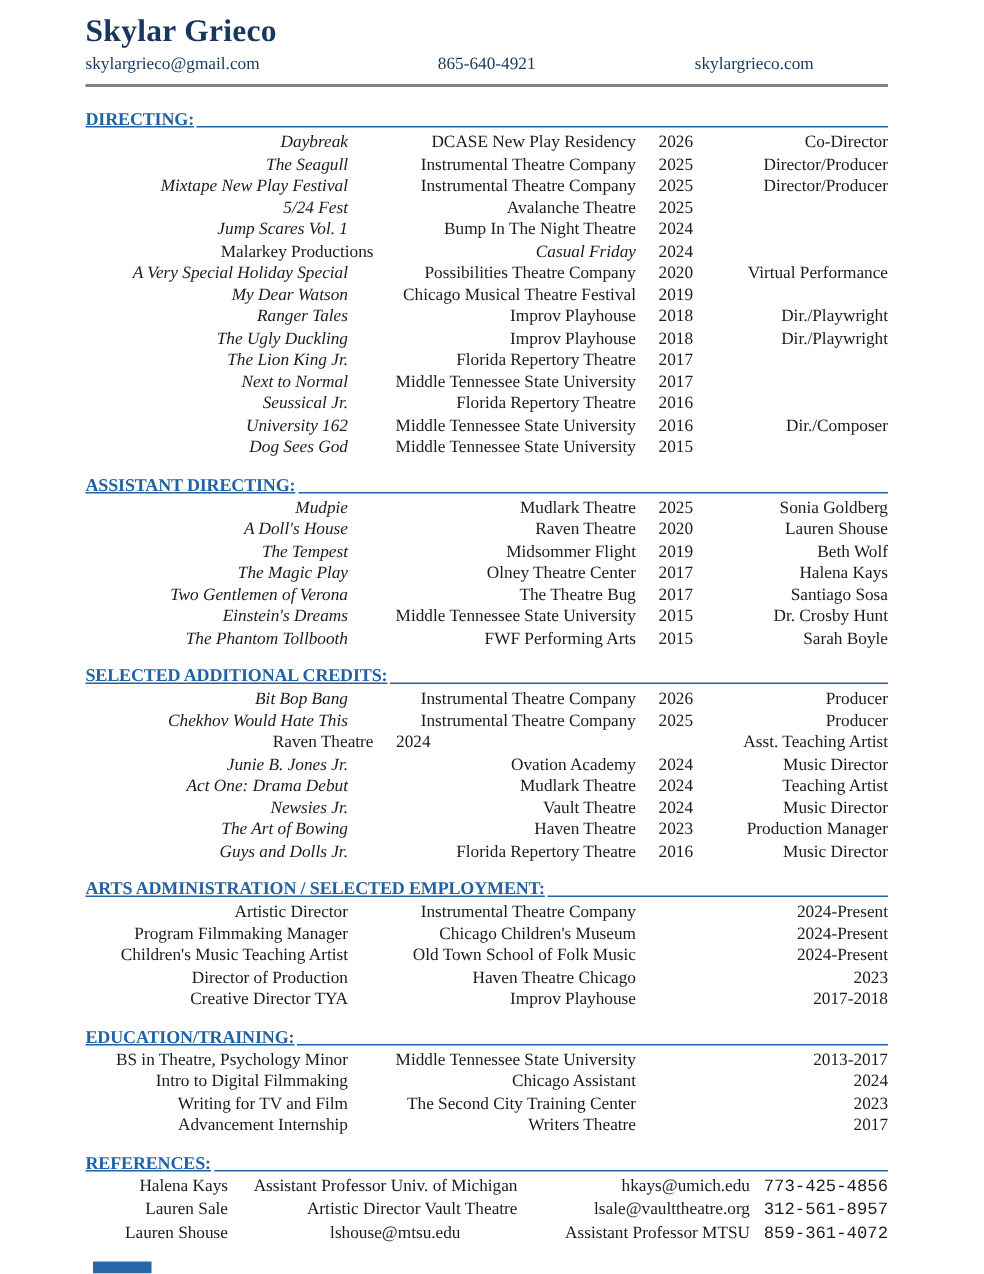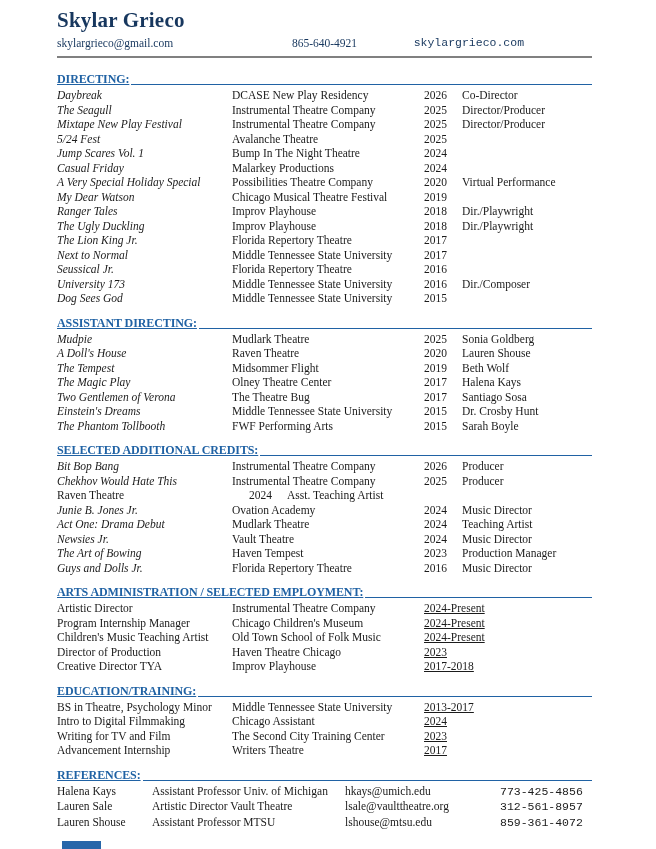--- a/index.html
+++ b/index.html
@@ -28,21 +28,21 @@
   }
   .contact-row {
     display: flex;
     margin-top: 3px;
     font-size: 11.5px;
     line-height: 14px;
     color: #17375E;
   }
   .contact-row .email   { flex: 1; text-align: left; }
   .contact-row .phone   { flex: 1; text-align: center; }
-  .contact-row .website { flex: 1; text-align: left; font-family: Liberation Mono, monospace; }
+  .contact-row .website { flex: 1; text-align: center; }
   .header-rule {
     margin-top: 6px;
     border-bottom: 2.5px solid #808080;
   }
   
   #sections > section { margin-top: 10px; }
   #sections > section:first-child { margin-top: 14px; }
   .sec-heading {
     display: flex;
     align-items: flex-end;
@@ -52,34 +52,34 @@
     line-height: 14px;
     letter-spacing: -0.1px;
   }
   .sec-heading-text { text-decoration: underline; white-space: nowrap; }
   .sec-heading-rule {
     flex: 1;
     border-bottom: 1.5px solid #2062A4;
     margin-bottom: 1px;
     margin-left: 2px;
   }
-  .rows { margin-top: 2px; }
+  .rows { margin-top: 2px; text-align: right; }
   .row {
     display: flex;
     font-size: 11.5px;
     line-height: 14.5px;
   }
   section[data-name="section-references"] .row { line-height: 15.5px; }
   .cell { white-space: nowrap; overflow: visible; }
   .c-title { width: 175px; flex-shrink: 0; font-style: italic; }
   .c-role  { width: 175px; flex-shrink: 0; }
   .c-org   { width: 192px; flex-shrink: 0; }
   .c-year  { width: 38px;  flex-shrink: 0; }
   .c-note  { flex: 1; }
-  .c-yearflex { flex: 1; text-decoration: underline; }
+  .c-yearflex { flex: 1; }
   .r-name  { width: 95px;  flex-shrink: 0; }
   .r-title { width: 193px; flex-shrink: 0; }
   .r-email { width: 155px; flex-shrink: 0; }
   .r-phone { flex: 1; font-family: Liberation Mono, monospace; }
   
   .next-page-sliver {
     position: absolute;
     left: 62px; top: 841px;
     width: 39px; height: 8px;
     background: #2766A9;
@@ -130,22 +130,22 @@
             <span class="cell c-year" data-name="credit-year">2025</span>
             <span class="cell c-note" data-name="credit-note"></span>
           </div>
           <div class="row" data-name="table-row">
             <span class="cell c-title" data-name="credit-title">Jump Scares Vol. 1</span>
             <span class="cell c-org" data-name="credit-organization">Bump In The Night Theatre</span>
             <span class="cell c-year" data-name="credit-year">2024</span>
             <span class="cell c-note" data-name="credit-note"></span>
           </div>
           <div class="row" data-name="table-row">
+            <span class="cell c-org" data-name="credit-organization">Malarkey Productions</span>
             <span class="cell c-title" data-name="credit-title">Casual Friday</span>
-            <span class="cell c-org" data-name="credit-organization">Malarkey Productions</span>
             <span class="cell c-year" data-name="credit-year">2024</span>
             <span class="cell c-note" data-name="credit-note"></span>
           </div>
           <div class="row" data-name="table-row">
             <span class="cell c-title" data-name="credit-title">A Very Special Holiday Special</span>
             <span class="cell c-org" data-name="credit-organization">Possibilities Theatre Company</span>
             <span class="cell c-year" data-name="credit-year">2020</span>
             <span class="cell c-note" data-name="credit-note">Virtual Performance</span>
           </div>
           <div class="row" data-name="table-row">
@@ -178,21 +178,21 @@
             <span class="cell c-year" data-name="credit-year">2017</span>
             <span class="cell c-note" data-name="credit-note"></span>
           </div>
           <div class="row" data-name="table-row">
             <span class="cell c-title" data-name="credit-title">Seussical Jr.</span>
             <span class="cell c-org" data-name="credit-organization">Florida Repertory Theatre</span>
             <span class="cell c-year" data-name="credit-year">2016</span>
             <span class="cell c-note" data-name="credit-note"></span>
           </div>
           <div class="row" data-name="table-row">
-            <span class="cell c-title" data-name="credit-title">University 173</span>
+            <span class="cell c-title" data-name="credit-title">University 162</span>
             <span class="cell c-org" data-name="credit-organization">Middle Tennessee State University</span>
             <span class="cell c-year" data-name="credit-year">2016</span>
             <span class="cell c-note" data-name="credit-note">Dir./Composer</span>
           </div>
           <div class="row" data-name="table-row">
             <span class="cell c-title" data-name="credit-title">Dog Sees God</span>
             <span class="cell c-org" data-name="credit-organization">Middle Tennessee State University</span>
             <span class="cell c-year" data-name="credit-year">2015</span>
             <span class="cell c-note" data-name="credit-note"></span>
           </div>
@@ -284,21 +284,21 @@
             <span class="cell c-note" data-name="credit-note">Teaching Artist</span>
           </div>
           <div class="row" data-name="table-row">
             <span class="cell c-title" data-name="credit-title">Newsies Jr.</span>
             <span class="cell c-org" data-name="credit-organization">Vault Theatre</span>
             <span class="cell c-year" data-name="credit-year">2024</span>
             <span class="cell c-note" data-name="credit-note">Music Director</span>
           </div>
           <div class="row" data-name="table-row">
             <span class="cell c-title" data-name="credit-title">The Art of Bowing</span>
-            <span class="cell c-org" data-name="credit-organization">Haven Tempest</span>
+            <span class="cell c-org" data-name="credit-organization">Haven Theatre</span>
             <span class="cell c-year" data-name="credit-year">2023</span>
             <span class="cell c-note" data-name="credit-note">Production Manager</span>
           </div>
           <div class="row" data-name="table-row">
             <span class="cell c-title" data-name="credit-title">Guys and Dolls Jr.</span>
             <span class="cell c-org" data-name="credit-organization">Florida Repertory Theatre</span>
             <span class="cell c-year" data-name="credit-year">2016</span>
             <span class="cell c-note" data-name="credit-note">Music Director</span>
           </div>
         </div>
@@ -308,21 +308,21 @@
           <span class="sec-heading-text" data-name="section-heading-label">ARTS ADMINISTRATION / SELECTED EMPLOYMENT:</span>
           <span class="sec-heading-rule" data-name="section-heading-rule"></span>
         </div>
         <div class="rows" data-name="section-rows">
           <div class="row" data-name="table-row">
             <span class="cell c-role" data-name="position-title">Artistic Director</span>
             <span class="cell c-org" data-name="organization">Instrumental Theatre Company</span>
             <span class="cell c-yearflex" data-name="year-range">2024-Present</span>
           </div>
           <div class="row" data-name="table-row">
-            <span class="cell c-role" data-name="position-title">Program Internship Manager</span>
+            <span class="cell c-role" data-name="position-title">Program Filmmaking Manager</span>
             <span class="cell c-org" data-name="organization">Chicago Children's Museum</span>
             <span class="cell c-yearflex" data-name="year-range">2024-Present</span>
           </div>
           <div class="row" data-name="table-row">
             <span class="cell c-role" data-name="position-title">Children's Music Teaching Artist</span>
             <span class="cell c-org" data-name="organization">Old Town School of Folk Music</span>
             <span class="cell c-yearflex" data-name="year-range">2024-Present</span>
           </div>
           <div class="row" data-name="table-row">
             <span class="cell c-role" data-name="position-title">Director of Production</span>
@@ -377,22 +377,22 @@
             <span class="cell r-phone" data-name="reference-phone">773-425-4856</span>
           </div>
           <div class="row" data-name="reference-row">
             <span class="cell r-name" data-name="reference-name">Lauren Sale</span>
             <span class="cell r-title" data-name="reference-title">Artistic Director Vault Theatre</span>
             <span class="cell r-email" data-name="reference-email">lsale@vaulttheatre.org</span>
             <span class="cell r-phone" data-name="reference-phone">312-561-8957</span>
           </div>
           <div class="row" data-name="reference-row">
             <span class="cell r-name" data-name="reference-name">Lauren Shouse</span>
+            <span class="cell r-email" data-name="reference-email">lshouse@mtsu.edu</span>
             <span class="cell r-title" data-name="reference-title">Assistant Professor MTSU</span>
-            <span class="cell r-email" data-name="reference-email">lshouse@mtsu.edu</span>
             <span class="cell r-phone" data-name="reference-phone">859-361-4072</span>
           </div>
         </div>
       </section>
     </main>
 
   <div class="next-page-sliver" data-name="next-page-edge"></div>
 </div>
 
 </body></html>

